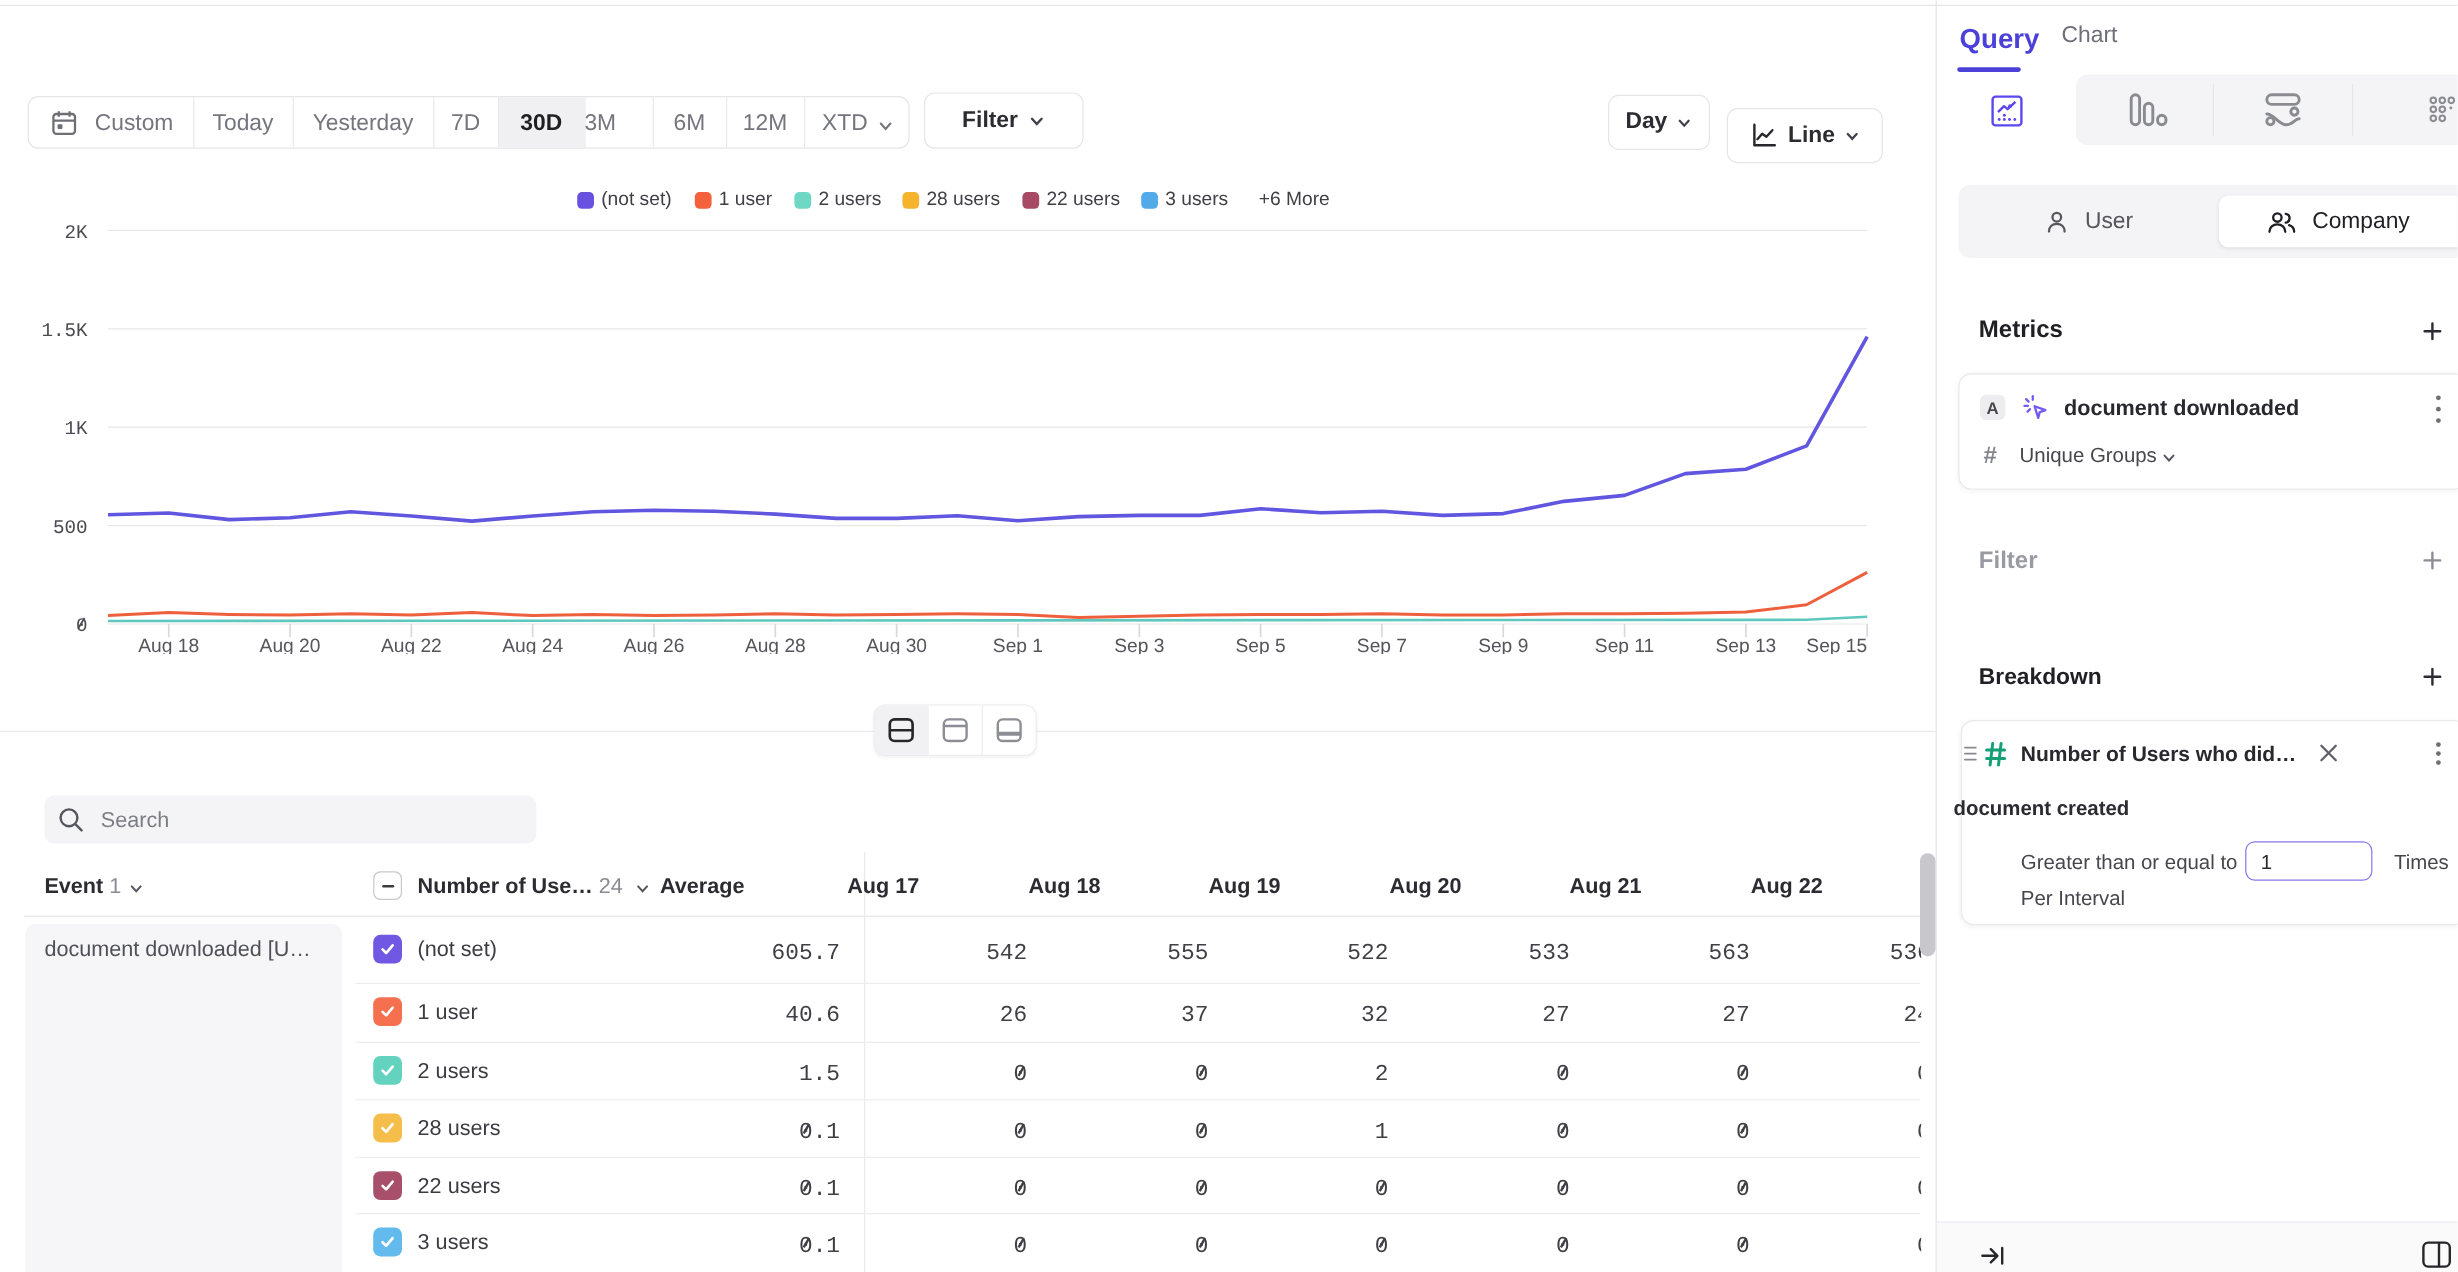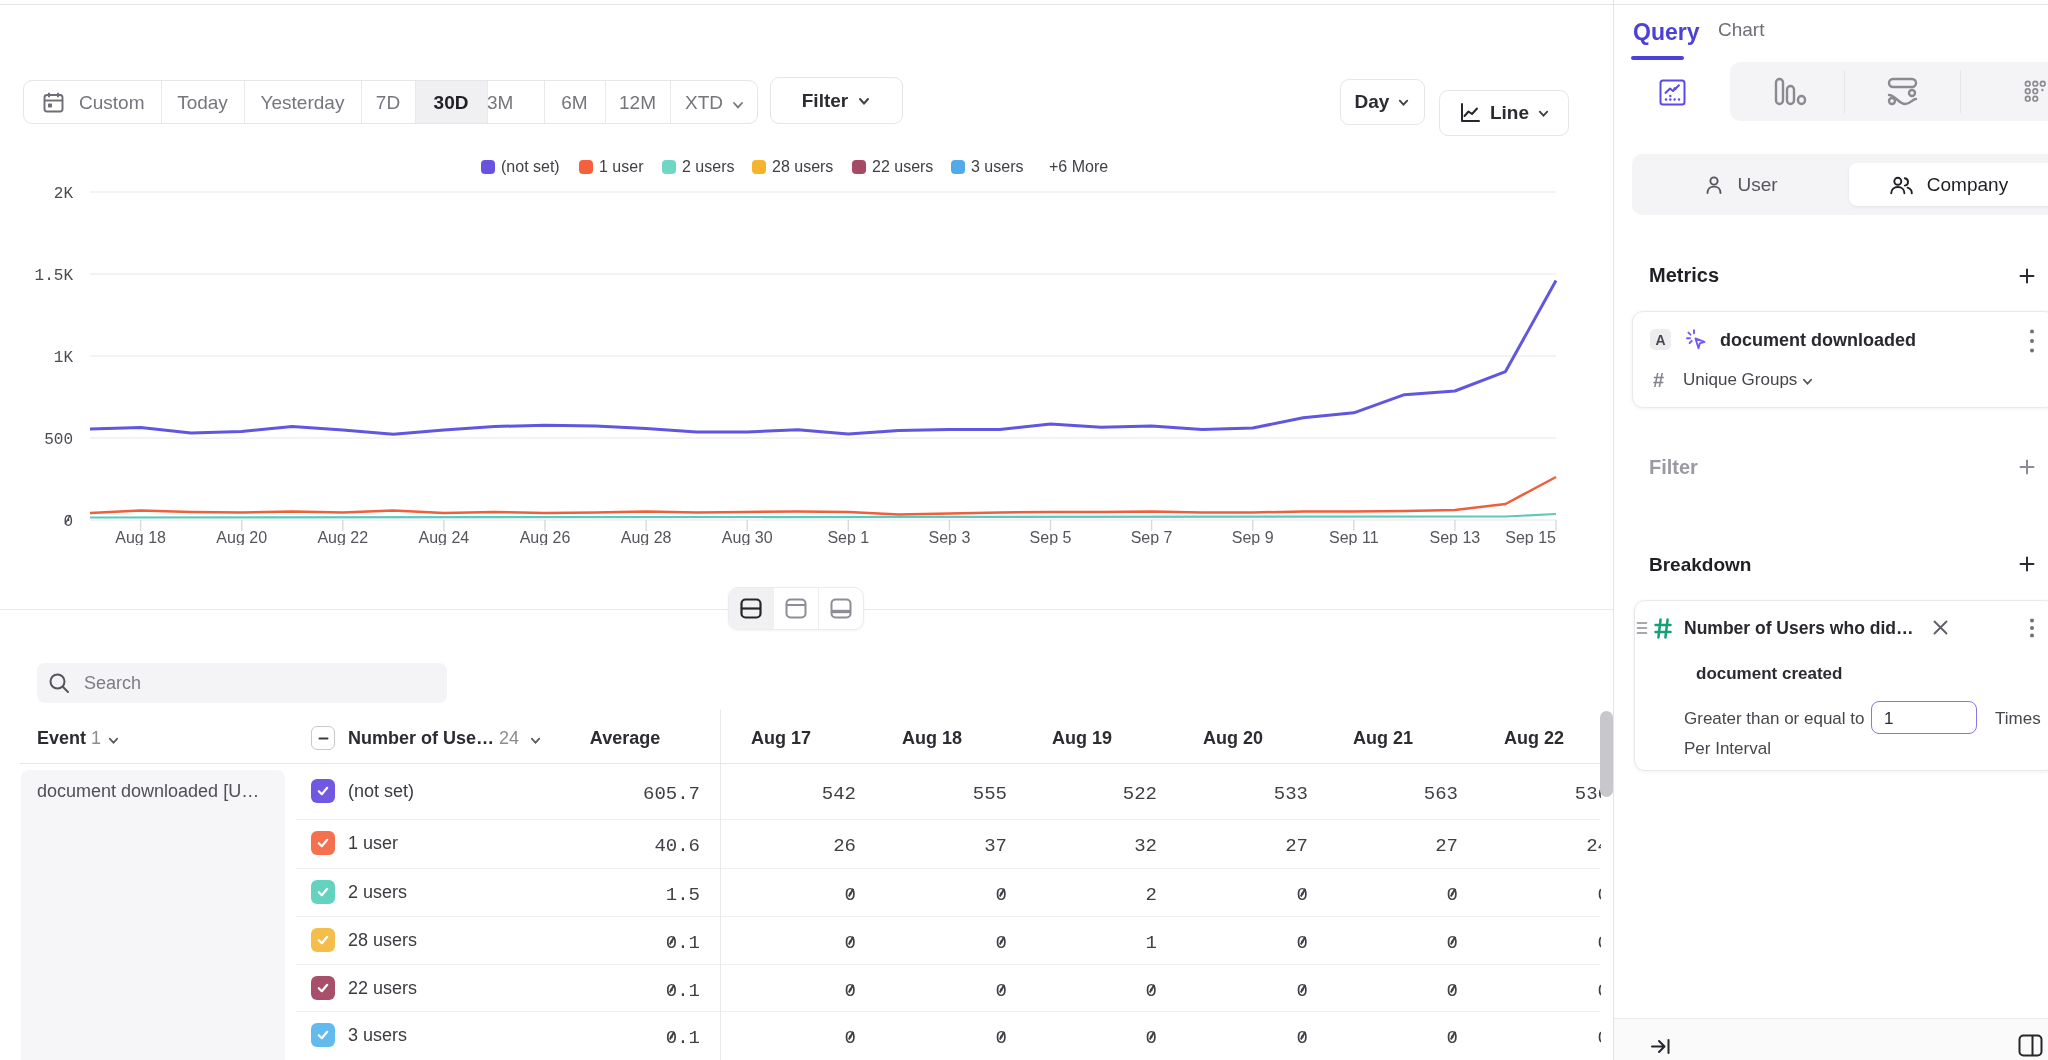--- a/index.html
+++ b/index.html
@@ -389,41 +389,41 @@
     </svg>
 <div class="abs" style="left:1684px;top:618px;font-size:17.5px;font-weight:600;color:#28282e;">Number of Users who did…</div>
 <svg class="abs" style="left:1932px;top:619px;" width="17" height="17" viewBox="0 0 17 17" fill="none" stroke="#5f5f67" stroke-width="1.9" stroke-linecap="round">
       <path d="M2.5 2.5 L14.5 14.5 M14.5 2.5 L2.5 14.5"></path>
     </svg>
 <svg class="abs" style="left:2028px;top:617px;" width="8" height="22" viewBox="0 0 8 22" fill="#6f6f77">
       <circle cx="4" cy="3.5" r="2"></circle>
       <circle cx="4" cy="11" r="2"></circle>
       <circle cx="4" cy="18.5" r="2"></circle>
     </svg>
-<div class="abs" style="left:1696px;top:664px;font-size:17px;font-weight:600;color:#2b2b31;">document created</div>
+<div class="abs" style="left:1628px;top:664px;font-size:17px;font-weight:600;color:#2b2b31;">document created</div>
 <div class="abs" style="left:1684px;top:709px;font-size:17px;color:#46464d;">Greater than or equal to</div>
 <div class="abs" style="left:1871px;top:701px;width:106px;height:33px;border:1.5px solid #8577E8;border-radius:8px;box-sizing:border-box;background:#fff;"></div>
 <div class="abs" style="left:1884px;top:709px;font-size:17px;color:#2b2b31;">1</div>
 <div class="abs" style="left:1995px;top:709px;font-size:17px;color:#46464d;">Times</div>
 <div class="abs" style="left:1684px;top:739px;font-size:17px;color:#46464d;">Per Interval</div>
 
 <div class="abs" style="left:1614px;top:1018px;width:434px;height:42px;background:#fafafb;border-top:1px solid #ececef;box-sizing:border-box;"></div>
 <svg class="abs" style="left:1650px;top:1037px;" width="21" height="19" viewBox="0 0 21 19" fill="none" stroke="#26262b" stroke-width="2" stroke-linecap="round">
   <path d="M2 9.5 H14 M9 4 L14.5 9.5 L9 15" stroke-linejoin="round"></path>
       <path d="M18.5 3 V16"></path>
 </svg>
 <svg class="abs" style="left:2018px;top:1034px;" width="25" height="23" viewBox="0 0 25 23" fill="none" stroke="#26262b" stroke-width="2">
   <rect x="1.5" y="1.5" width="22" height="20" rx="4"></rect>
       <path d="M14.5 1.5 V21.5"></path>
 </svg>
 
 </div>
 <style>
  .sw{width:14px;height:14px;border-radius:4px;display:inline-block;margin-right:6px;}
  .lgi{top:158px;display:flex;align-items:center;font-size:16px;color:#3f3f46;}
- .hdr{font-size:18px;font-weight:700;color:#2b2b31;text-align:center;}
+ .hdr{font-size:18px;font-weight:700;color:#2b2b31;text-align:left;}
  .num{font-family:"Liberation Mono",monospace;font-size:19px;color:#3f3f45;text-align:right;width:150px;}
  .rlb{left:348px;font-size:18px;color:#3b3b41;position:absolute;}
  .rsep{left:296px;width:1304px;height:1px;background:#ededf0;position:absolute;}
  .cbx{width:24px;height:24px;border-radius:6px;display:flex;align-items:center;justify-content:center;box-sizing:border-box;}
  .zz{position:relative;display:inline-block;}
  .zz::after{content:"";position:absolute;left:5.2px;top:4px;width:1.5px;height:9.2px;background:#3f3f45;transform:rotate(30deg);}
 </style>
 
 </body></html>

